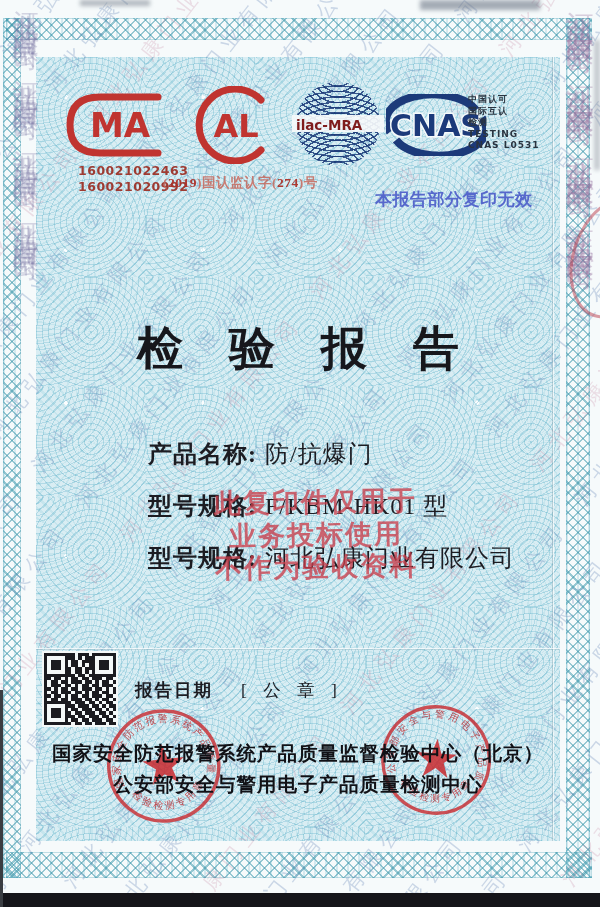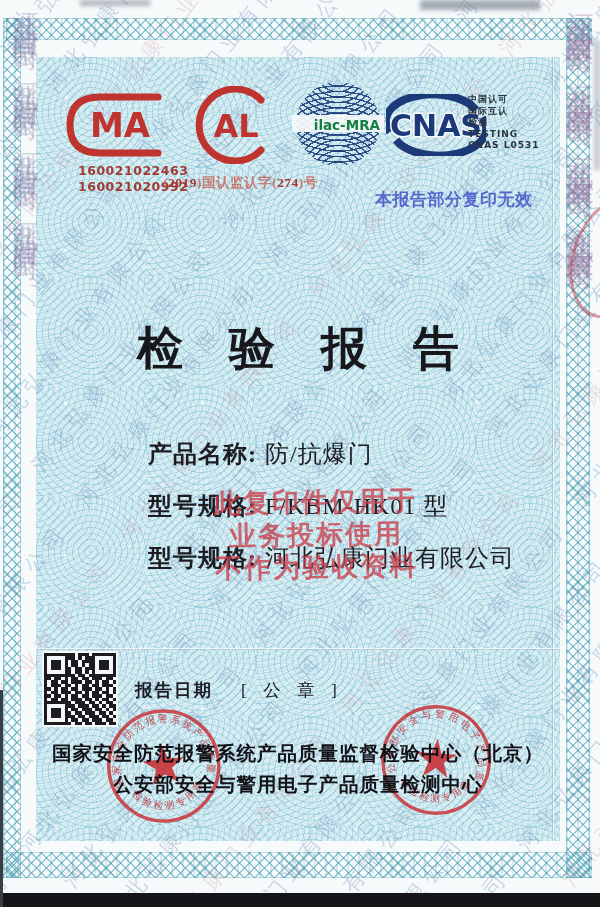--- a/index.html
+++ b/index.html
@@ -46,22 +46,22 @@
   #logo-cma{left:66px;top:92px;width:112px;height:66px;}
   #logo-cal{left:194px;top:86px;width:80px;height:78px;}
   #logo-ilac{left:296px;top:82px;width:84px;height:84px;}
   #logo-cnas{left:386px;top:94px;width:108px;height:62px;}
   .logo svg{display:block;}
   #ilac-circle{position:absolute;inset:0;border-radius:50%;
     background:
       repeating-radial-gradient(circle at 50% -15%, rgba(27,58,120,.85) 0 1.4px, transparent 1.4px 5.4px),
       repeating-radial-gradient(circle at 50% 115%, rgba(27,58,120,.85) 0 1.4px, transparent 1.4px 5.4px);}
   #ilac-band{position:absolute;left:-4px;right:-4px;top:33px;height:17px;background:rgba(246,250,251,.92);}
-  #ilac-text{position:absolute;left:0;right:0;top:35px;text-align:right;
-    font:bold 13.5px "DejaVu Sans",sans-serif;color:#15803d;letter-spacing:0;}
+  #ilac-text{position:absolute;left:0;right:12px;top:35px;text-align:left;
+    font:bold 13.5px "DejaVu Sans",sans-serif;color:#7f1d1d;letter-spacing:0;}
   #cnas-side{position:absolute;left:468px;top:94px;width:86px;z-index:5;
     font:bold 9px "DejaVu Sans",sans-serif;color:#2a3440;line-height:11.5px;letter-spacing:1px;}
 
   #cert-numbers{position:absolute;left:78px;top:163px;z-index:5;
     font:bold 12.5px "DejaVu Sans",sans-serif;color:#9e3b32;line-height:15.5px;letter-spacing:.5px;}
   #approval{position:absolute;left:163px;top:174px;z-index:5;font-size:13.5px;
     color:rgba(198,102,90,.85);letter-spacing:.5px;font-weight:bold;}
   #approval b{color:rgba(172,48,40,.95);}
   #copy-notice{position:absolute;left:375px;top:188px;z-index:5;
     font:bold 17px "Liberation Sans","DejaVu Sans",sans-serif;color:#5668cc;letter-spacing:.5px;text-align:right;}

